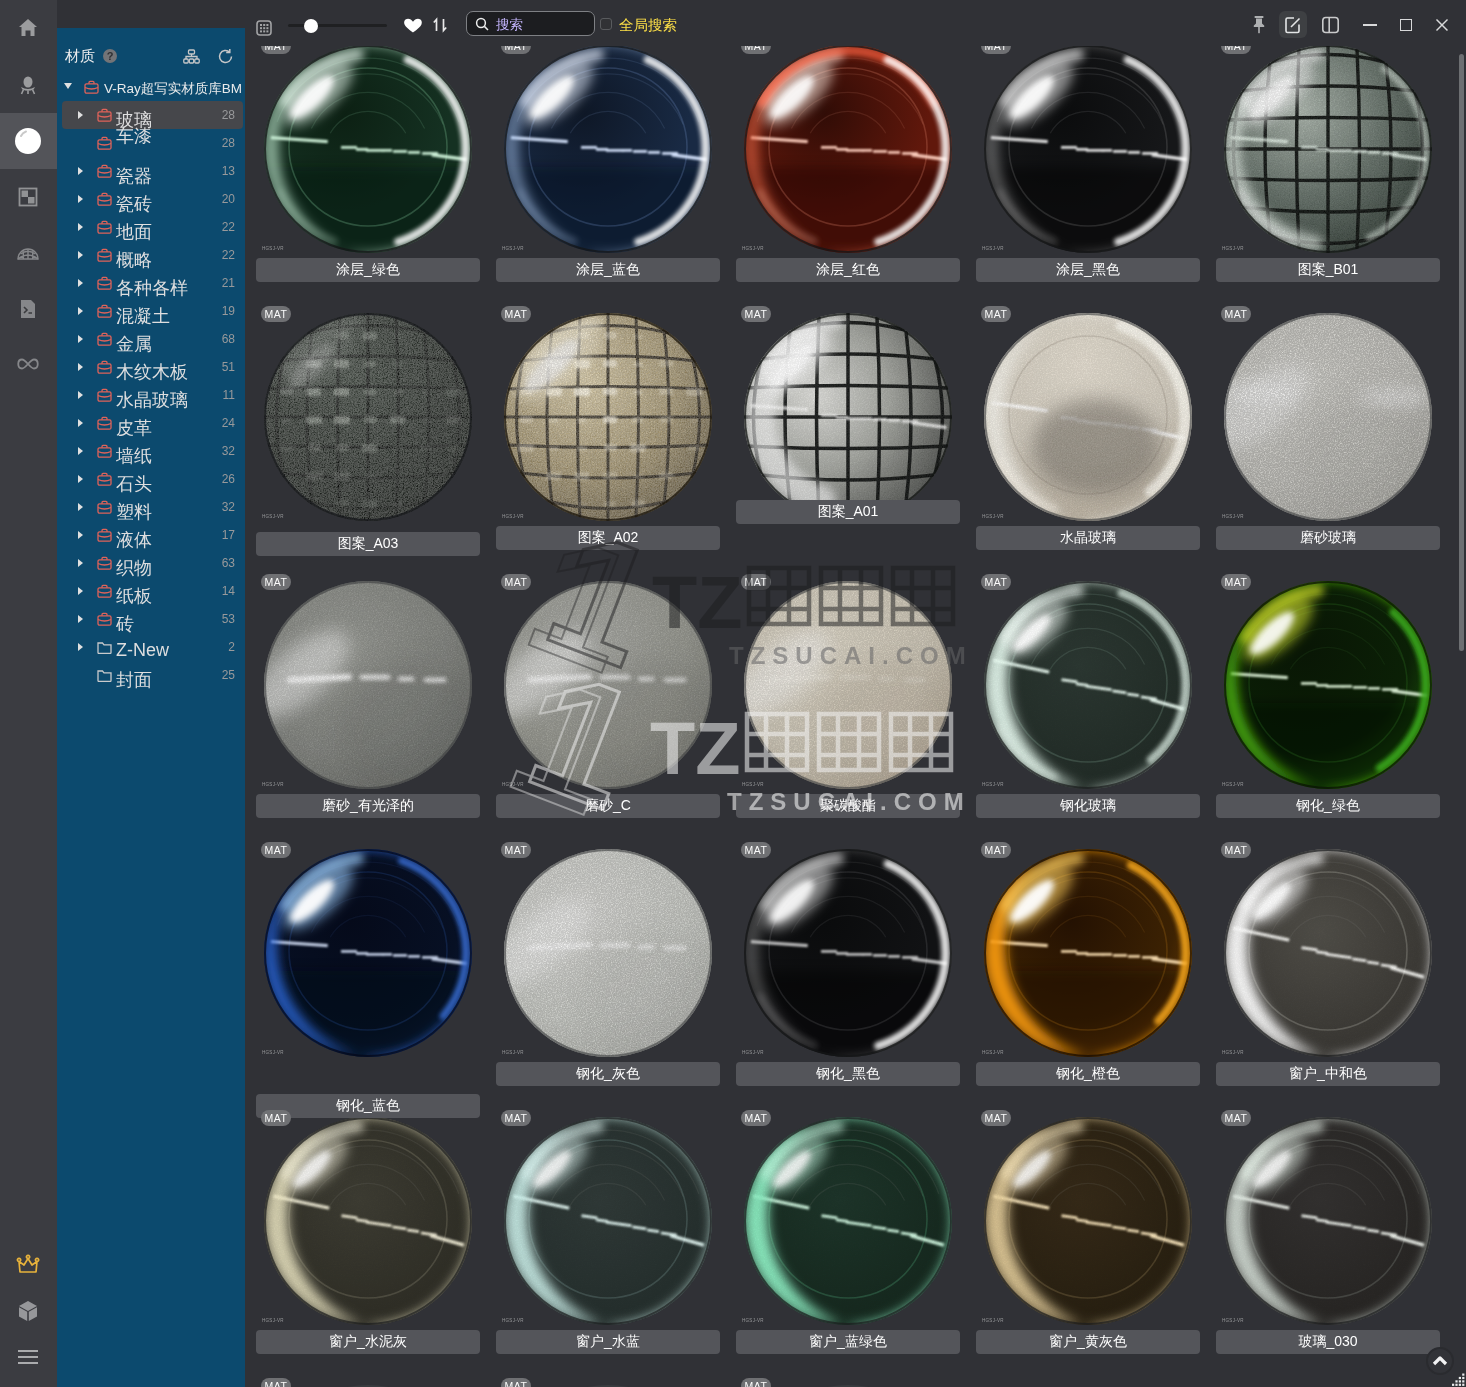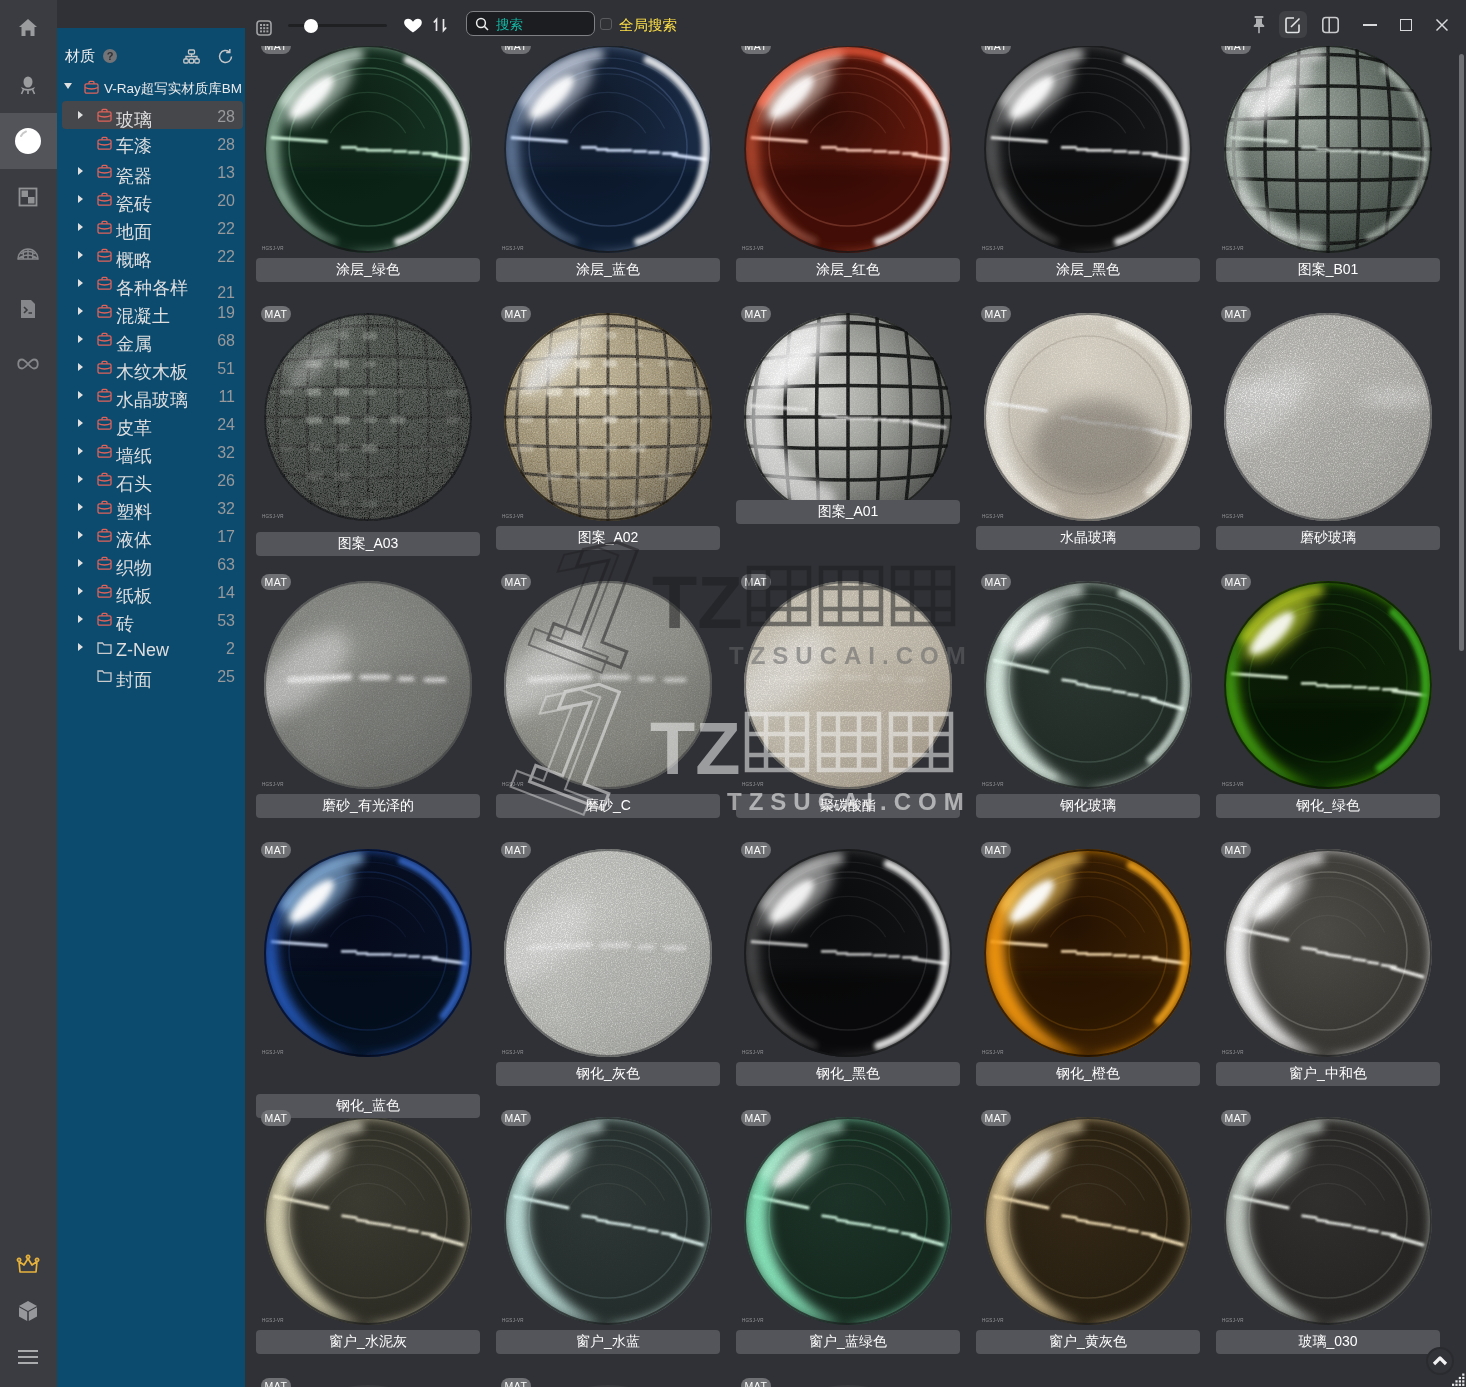--- a/index.html
+++ b/index.html
@@ -1,19 +1,19 @@
 <!DOCTYPE html>
 <html><head><meta charset="utf-8"><style>
 html,body{margin:0;padding:0;background:#000;}
 *{box-sizing:border-box;}
 #win{position:relative;width:1466px;height:1387px;background:#303136;overflow:hidden;font-family:"Liberation Sans",sans-serif;}
 #sidebar{position:absolute;left:0;top:0;width:57px;height:1387px;background:#3b3c41;}
 #tree{position:absolute;left:57px;top:0;width:188px;height:1387px;background:#0c4a6e;overflow:hidden;margin-top:28px;}
 .tlabel{position:absolute;left:59px;font-size:18px;color:#dededf;white-space:nowrap;}
-.tcount{position:absolute;right:10px;font-size:16px;color:#98999b;}
+.tcount{position:absolute;right:10px;font-size:12px;color:#98999b;}
 .texp{position:absolute;left:21px;width:0;height:0;border-left:5px solid #e0e0e0;border-top:4px solid transparent;border-bottom:4px solid transparent;}
 .cell-label{position:absolute;width:224px;height:24px;background:#54555a;border-radius:4px;color:#ffffff;font-size:14px;display:flex;align-items:center;justify-content:center;white-space:nowrap;overflow:hidden;}
 .mat-tag{position:absolute;width:30px;height:16px;background:rgba(113,115,118,0.96);border-radius:8px;color:#fbfbfb;font-size:10.5px;display:flex;align-items:center;justify-content:center;letter-spacing:0.5px;}
 .hgsj{position:absolute;font-size:4.5px;color:#97989a;letter-spacing:0.3px;}
 </style></head><body>
 <div id="win">
     <div style="position:absolute;left:0;top:0;width:1466px;height:1387px;clip-path:inset(46px 10px 0px 245px);">
       <svg width="1466" height="1387" style="position:absolute;left:0;top:0">
         <defs>
           <filter id="fb1" x="-40%" y="-40%" width="180%" height="180%">
@@ -1254,21 +1254,21 @@
       <g stroke="#e8e8e9" stroke-width="1.7" fill="none">
         <path d="M5.5 15 L5.5 3.5 L2.8 6.5"></path>
         <path d="M12.5 3 L12.5 14.5 L15.2 11.5"></path>
       </g>
     </svg>
     <div style="position:absolute;left:466px;top:11px;width:129px;height:25px;border:1.5px solid #7e8084;border-radius:7px;background:#1c1d20"></div>
     <svg width="14" height="14" style="position:absolute;left:475px;top:17px" viewBox="0 0 14 14">
       <circle cx="6" cy="6" r="4.4" fill="none" stroke="#eceded" stroke-width="1.5"></circle>
       <line x1="9.4" y1="9.4" x2="13" y2="13" stroke="#eceded" stroke-width="1.5"></line>
     </svg>
-    <div style="position:absolute;left:496px;top:16px;font-size:13.5px;color:#14b8a6">搜索</div>
+    <div style="position:absolute;left:496px;top:16px;font-size:13.5px;color:#c4b5fd">搜索</div>
     <div style="position:absolute;left:600px;top:18px;width:12px;height:12px;border:1.5px solid #595b5e;border-radius:3px;background:#313235"></div>
     <div style="position:absolute;left:619px;top:15.5px;font-size:14.5px;color:#fde047">全局搜索</div>
     <svg width="18" height="19" style="position:absolute;left:1250px;top:15px" viewBox="0 0 18 19">
       <g fill="#aeb0b2">
         <rect x="4.6" y="1" width="8.8" height="2" rx="0.5"></rect>
         <path d="M6 3.4 h6 v5.2 l2.2 1.8 v1.6 h-10.4 v-1.6 l2.2-1.8 z"></path>
         <rect x="8.2" y="12" width="1.6" height="6.2"></rect>
       </g>
     </svg>
     <div style="position:absolute;left:1279px;top:11px;width:28px;height:27px;background:#3e4043;border-radius:6px"></div>
@@ -1399,21 +1399,21 @@
       </svg>
       <div class="tlabel" style="top:79.5px">玻璃</div>
       <div class="tcount" style="top:80px">28</div>
       <svg width="15" height="15" style="position:absolute;left:40px;top:108px" viewBox="0 0 15 15">
         <g fill="none" stroke="#e0635a" stroke-width="1.3">
           <rect x="1" y="3.8" width="13" height="9.4" rx="1.5"></rect>
           <path d="M5 3.8 V2.4 a1 1 0 0 1 1-1 h3 a1 1 0 0 1 1 1 V3.8"></path>
           <path d="M1 7.5 Q7.5 10.5 14 7.5"></path>
         </g>
       </svg>
-      <div class="tlabel" style="top:106px">车漆</div>
+      <div class="tlabel" style="top:96px">车漆</div>
       <div class="tcount" style="top:108px">28</div>
       <div class="texp" style="top:139px"></div>
       <svg width="15" height="15" style="position:absolute;left:40px;top:136px" viewBox="0 0 15 15">
         <g fill="none" stroke="#e0635a" stroke-width="1.3">
           <rect x="1" y="3.8" width="13" height="9.4" rx="1.5"></rect>
           <path d="M5 3.8 V2.4 a1 1 0 0 1 1-1 h3 a1 1 0 0 1 1 1 V3.8"></path>
           <path d="M1 7.5 Q7.5 10.5 14 7.5"></path>
         </g>
       </svg>
       <div class="tlabel" style="top:135.5px">瓷器</div>
@@ -1450,21 +1450,21 @@
       <div class="tcount" style="top:220px">22</div>
       <div class="texp" style="top:251px"></div>
       <svg width="15" height="15" style="position:absolute;left:40px;top:248px" viewBox="0 0 15 15">
         <g fill="none" stroke="#e0635a" stroke-width="1.3">
           <rect x="1" y="3.8" width="13" height="9.4" rx="1.5"></rect>
           <path d="M5 3.8 V2.4 a1 1 0 0 1 1-1 h3 a1 1 0 0 1 1 1 V3.8"></path>
           <path d="M1 7.5 Q7.5 10.5 14 7.5"></path>
         </g>
       </svg>
       <div class="tlabel" style="top:247.5px">各种各样</div>
-      <div class="tcount" style="top:256px">21</div>
+      <div class="tcount" style="top:248px">21</div>
       <div class="texp" style="top:279px"></div>
       <svg width="15" height="15" style="position:absolute;left:40px;top:276px" viewBox="0 0 15 15">
         <g fill="none" stroke="#e0635a" stroke-width="1.3">
           <rect x="1" y="3.8" width="13" height="9.4" rx="1.5"></rect>
           <path d="M5 3.8 V2.4 a1 1 0 0 1 1-1 h3 a1 1 0 0 1 1 1 V3.8"></path>
           <path d="M1 7.5 Q7.5 10.5 14 7.5"></path>
         </g>
       </svg>
       <div class="tlabel" style="top:275.5px">混凝土</div>
       <div class="tcount" style="top:276px">19</div>

